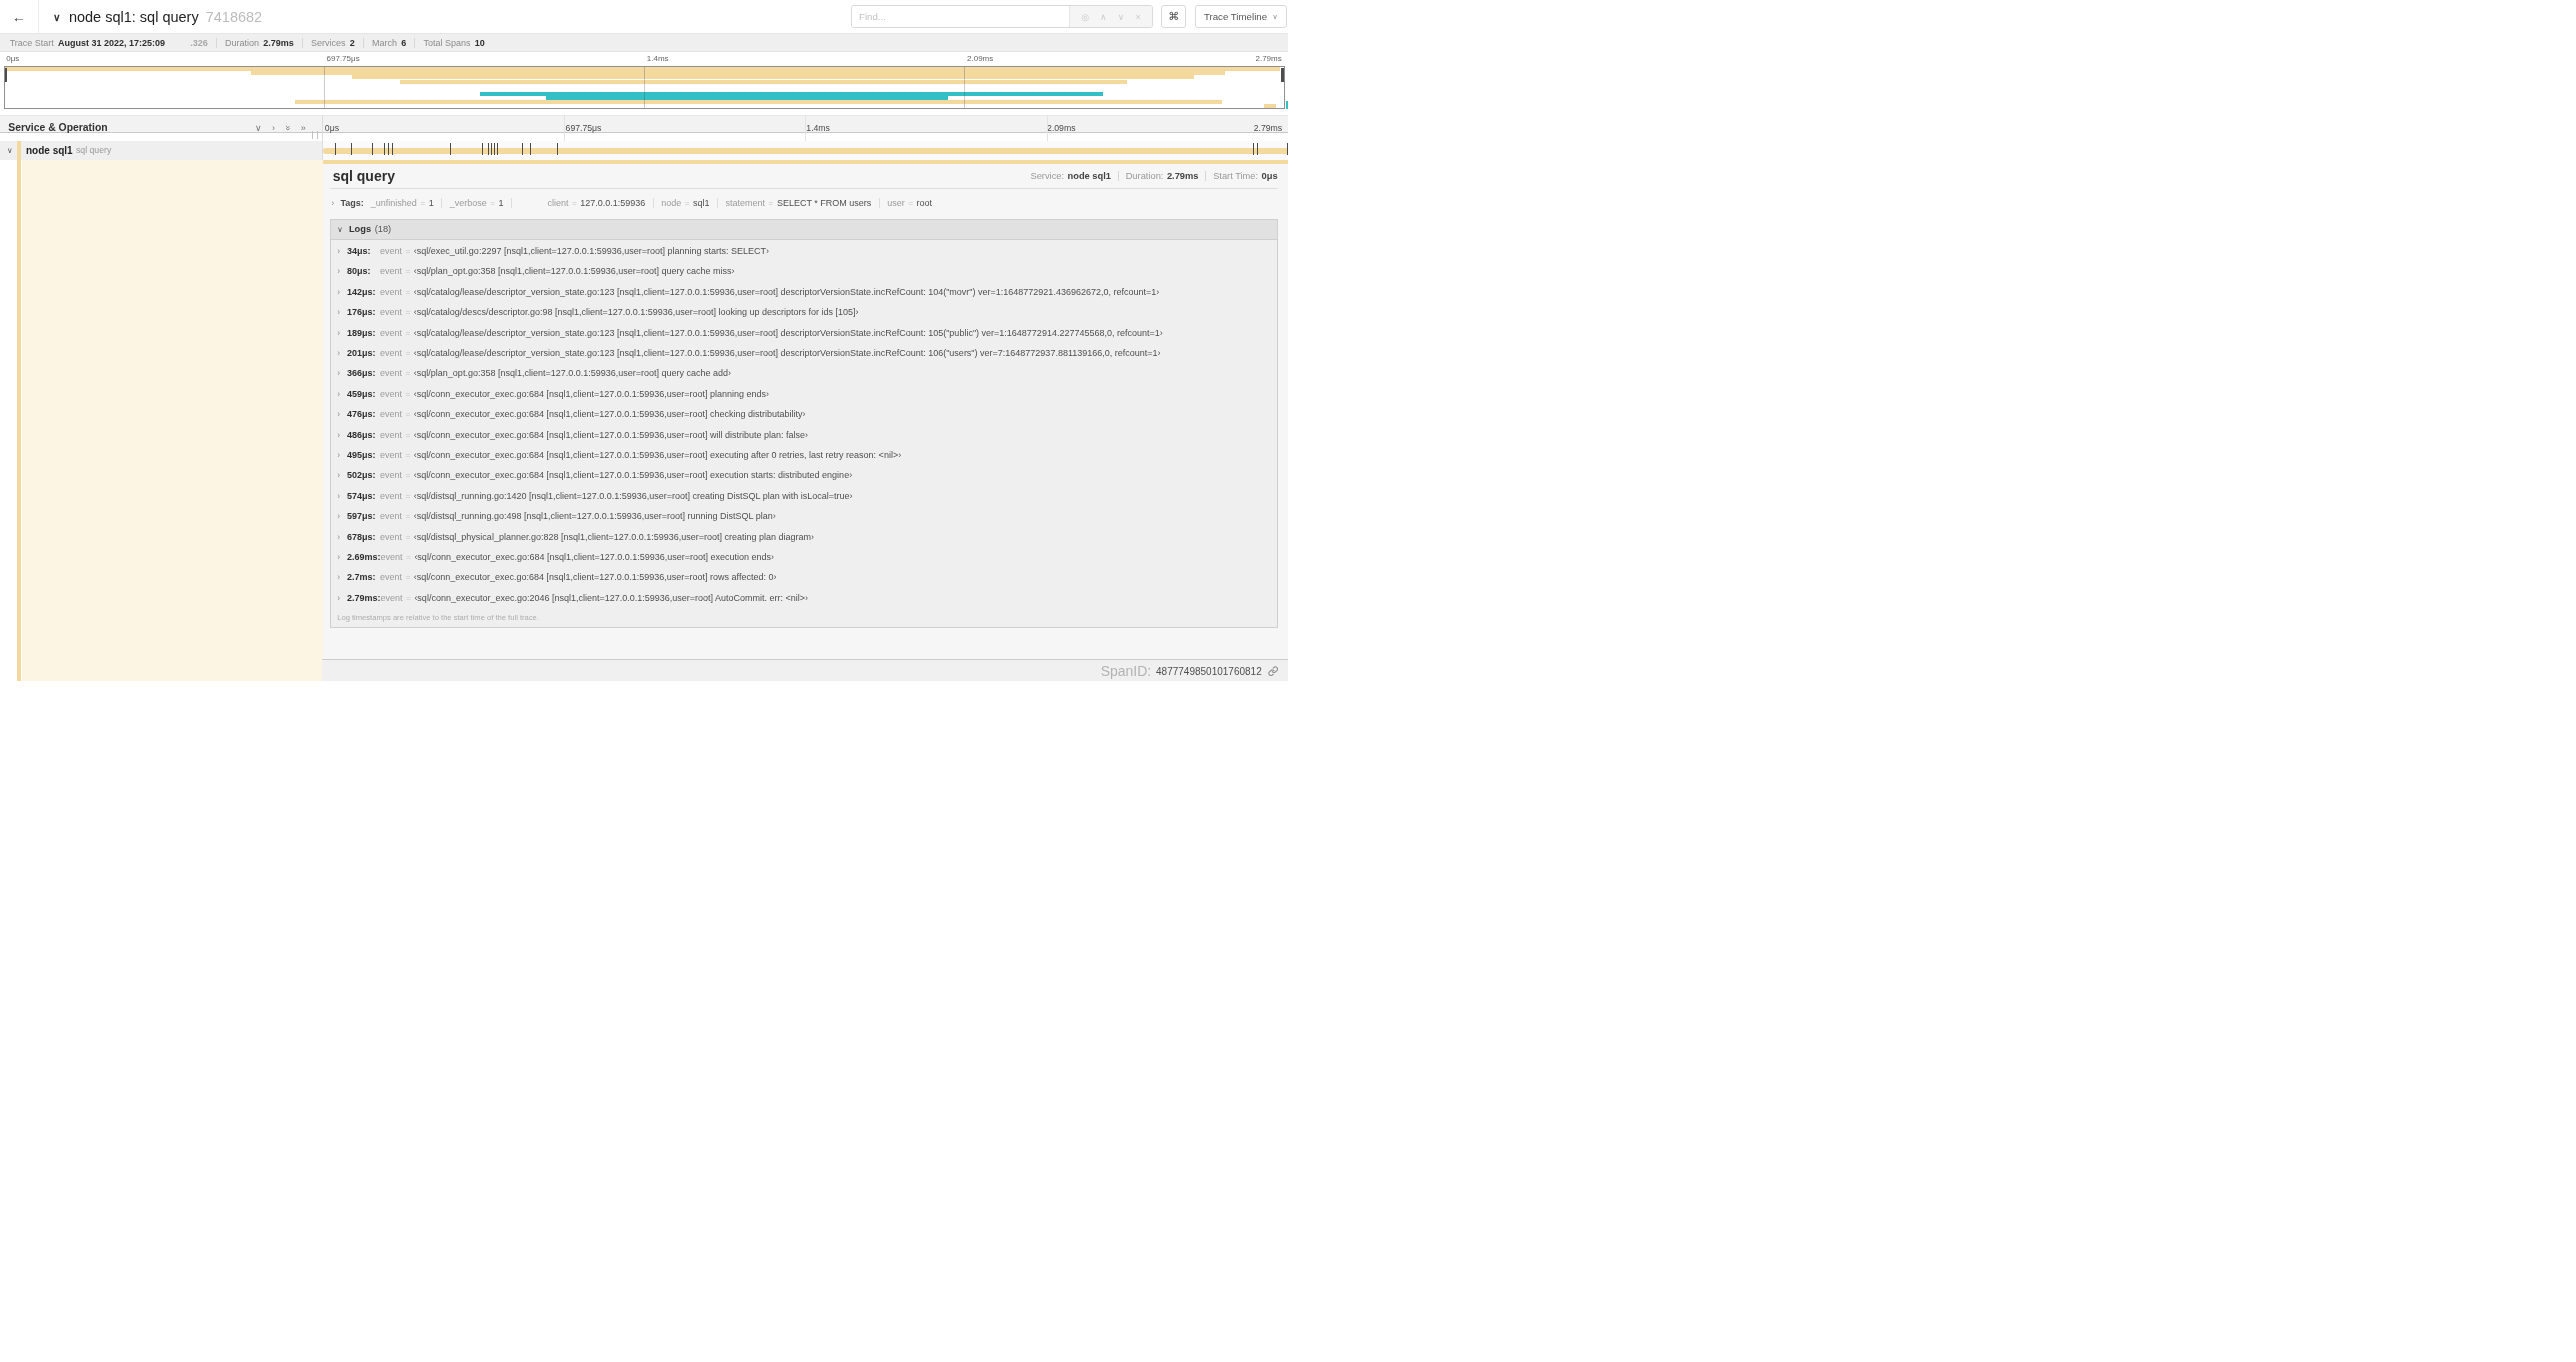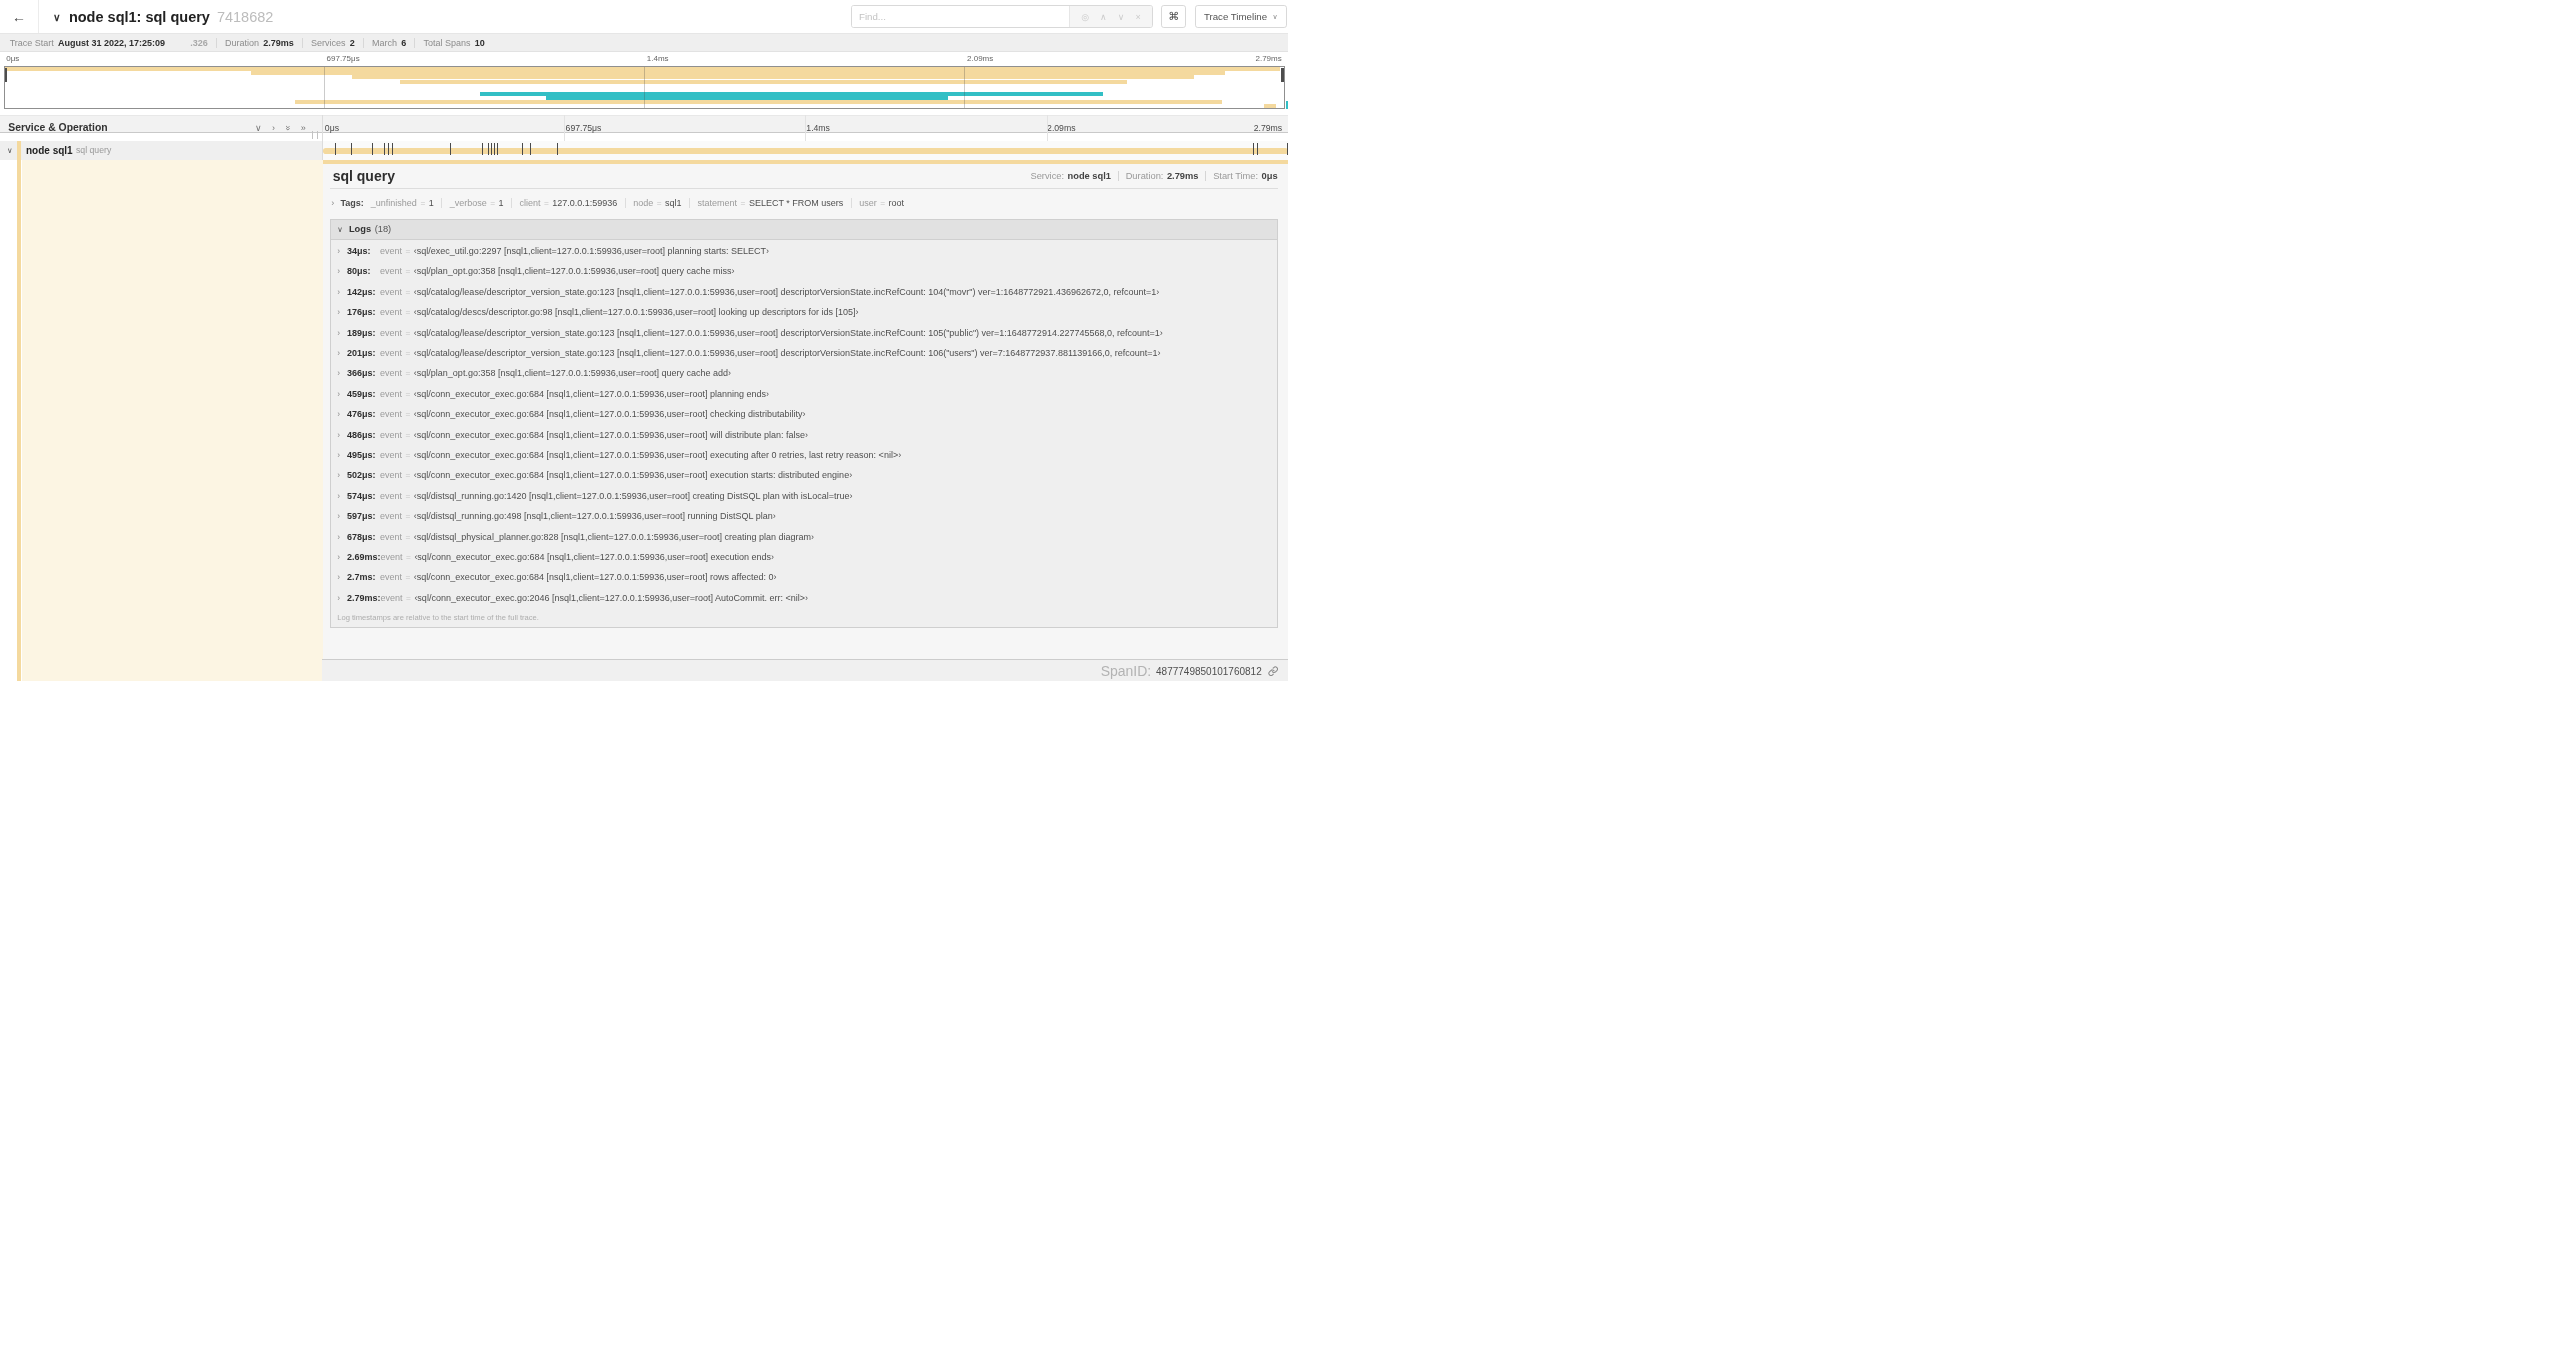--- a/index.html
+++ b/index.html
@@ -5,21 +5,21 @@
   html,body{margin:0;padding:0}
   body{
     position:relative;width:1288px;height:681px;overflow:hidden;
     background:#fff;font-family:"Liberation Sans",sans-serif;
   }
   .topbar{position:absolute;left:0;top:0;width:1288px;height:33px;background:#fff}
   .back-btn{position:absolute;left:0;top:0;width:38px;height:33px;border-right:0.7px solid #ececec;
     display:flex;align-items:center;justify-content:center;font-size:14px;color:#444;cursor:pointer;background:#fff}
   .title-wrap{position:absolute;left:53px;top:0;height:33px;display:flex;align-items:center}
   .title-chev{font-size:10.4px;font-weight:700;color:#333;margin-right:8.3px}
-  .page-title{font-size:14.5px;font-weight:700;color:#222;margin:0}
+  .page-title{font-size:14.5px;font-weight:400;color:#222;margin:0}
   .trace-id{font-size:14.5px;color:#bcbcbc;font-weight:400;margin-left:7px}
   .controls{position:absolute;top:4.8px;left:851px;height:23.5px;display:flex;align-items:stretch}
   .find-wrap{display:flex;width:302px;border:0.7px solid #d9d9d9;border-radius:2.8px;background:#fff;overflow:hidden;box-sizing:border-box}
   .find-input{flex:1;border:none;outline:none;padding:0 7px;font-size:9.7px;color:#555;background:#fff;font-family:Liberation Sans, sans-serif;min-width:0}
   .find-input::placeholder{color:#c3c3c3}
   .find-addon{width:82px;background:#f5f5f5;border-left:0.7px solid #e6e6e6;display:flex;align-items:center;justify-content:space-evenly;color:#ccc;font-size:9px}
   .sq-btn{width:25px;border:0.7px solid #d9d9d9;border-radius:2.8px;background:#fff;display:flex;align-items:center;
     justify-content:center;font-size:11px;color:#4d4d4d;margin-left:8.3px;cursor:pointer;box-sizing:border-box}
   .view-btn{margin-left:8.3px;border:0.7px solid #d9d9d9;border-radius:2.8px;background:#fff;display:flex;align-items:center;
     padding:0 8.3px;font-size:9.7px;color:#555;cursor:pointer;box-sizing:border-box;white-space:nowrap}
@@ -274,21 +274,21 @@
           <span class="tag-eq">=</span>
           <span class="tag-val">1</span>
         </span>
         <div class="tag-sep"></div>
         <span style="display: inline-flex; align-items: center;">
           <span class="tag-key">_verbose</span>
           <span class="tag-eq">=</span>
           <span class="tag-val">1</span>
         </span>
         <div class="tag-sep"></div>
-        <span style="display: inline-flex; align-items: center;">
+        <span style="display: inline-flex; align-items: center; margin-left: 28px;">
           <span class="tag-key">client</span>
           <span class="tag-eq">=</span>
           <span class="tag-val">127.0.0.1:59936</span>
         </span>
         <div class="tag-sep"></div>
         <span style="display: inline-flex; align-items: center;">
           <span class="tag-key">node</span>
           <span class="tag-eq">=</span>
           <span class="tag-val">sql1</span>
         </span>

